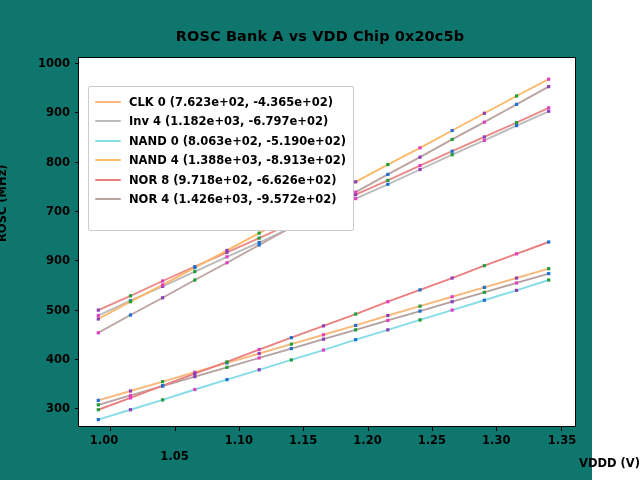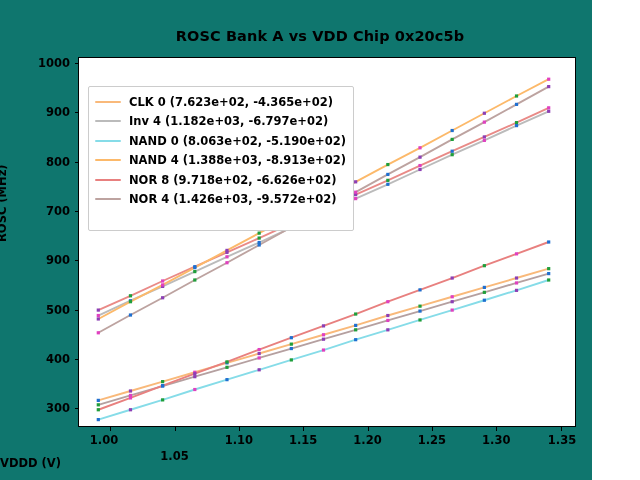--- a/index.html
+++ b/index.html
@@ -84,21 +84,21 @@
     color: #000000;
     transform: rotate(-90deg);
     transform-origin: left top;
     white-space: nowrap;
   }
   #xlabel {
     position: absolute;
     left: 0;
     top: 456px;
     width: 640px;
-    text-align: left;
+    text-align: right;
     font-size: 11.5px;
     color: #000000;
   }
   #legend-box {
     position: absolute;
     left: 88px;
     top: 62px;
     background: #ffffff;
     border: 0.8px solid #cccccc;
     border-radius: 2px;

